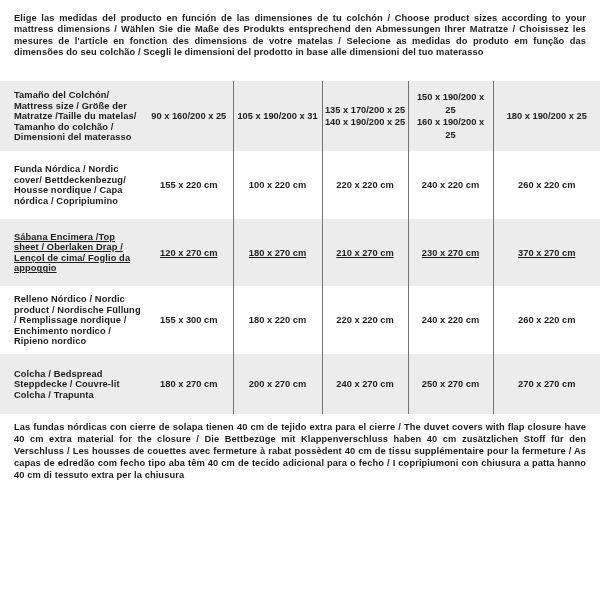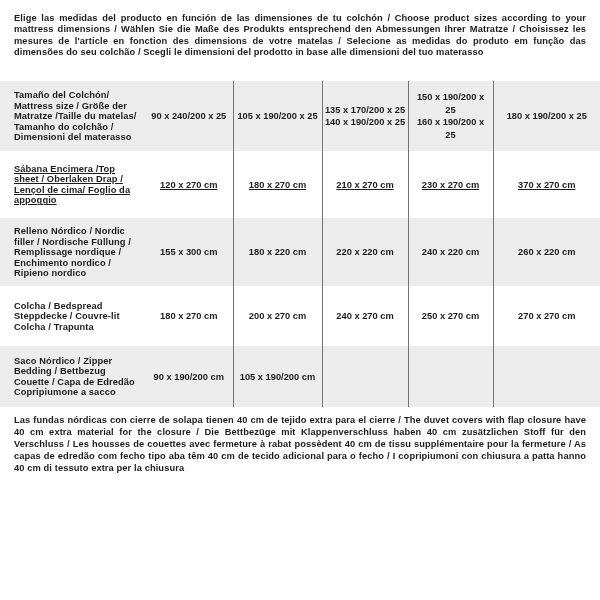--- a/index.html
+++ b/index.html
@@ -86,58 +86,58 @@
       <col class="c-label">
         <col class="c1">
         <col class="c2">
         <col class="c3">
         <col class="c4">
         <col class="c5">
     </colgroup>
     <tbody>
       <tr class="h62">
         <td class="lbl">Tamaño del Colchón/ Mattress size / Größe der Matratze /Taille du matelas/ Tamanho do colchão / Dimensioni del materasso</td>
-        <td class="val">90 x 240/200 x 25</td>
-        <td class="val">105 x 190/200 x 25</td>
+        <td class="val">90 x 160/200 x 25</td>
+        <td class="val">105 x 190/200 x 31</td>
         <td class="val">135 x 170/200 x 25
 140 x 190/200 x 25</td>
         <td class="val">150 x 190/200 x 25
 160 x 190/200 x 25</td>
         <td class="val">180 x 190/200 x 25</td>
+      </tr>
+      <tr class="h60">
+        <td class="lbl">Funda Nórdica /  Nordic cover/ Bettdeckenbezug/ Housse nordique  / Capa nórdica / Copripiumino</td>
+        <td class="val">155 x 220 cm</td>
+        <td class="val">100 x 220 cm</td>
+        <td class="val">220 x 220 cm</td>
+        <td class="val">240 x 220 cm</td>
+        <td class="val">260 x 220 cm</td>
       </tr>
       <tr class="h59">
         <td class="lbl">Sábana Encimera /Top sheet / Oberlaken Drap / Lençol de cima/ Foglio da appoggio</td>
         <td class="val">120 x 270 cm</td>
         <td class="val">180 x 270 cm</td>
         <td class="val">210 x 270 cm</td>
         <td class="val">230 x 270 cm</td>
         <td class="val">370 x 270 cm</td>
       </tr>
       <tr class="h60">
-        <td class="lbl">Relleno Nórdico / Nordic filler / Nordische Füllung / Remplissage nordique / Enchimento nordico / Ripieno nordico</td>
+        <td class="lbl">Relleno Nórdico / Nordic product / Nordische Füllung / Remplissage nordique / Enchimento nordico / Ripieno nordico</td>
         <td class="val">155 x 300 cm</td>
         <td class="val">180 x 220 cm</td>
         <td class="val">220 x 220 cm</td>
         <td class="val">240 x 220 cm</td>
         <td class="val">260 x 220 cm</td>
       </tr>
       <tr class="h52">
         <td class="lbl">Colcha / Bedspread Steppdecke / Couvre-lit Colcha / Trapunta</td>
         <td class="val">180 x 270 cm</td>
         <td class="val">200 x 270 cm</td>
         <td class="val">240 x 270 cm</td>
         <td class="val">250 x 270 cm</td>
         <td class="val">270 x 270 cm</td>
       </tr>
-      <tr class="h53">
-        <td class="lbl">Saco Nórdico / Zipper Bedding / Bettbezug Couette  / Capa de Edredão Copripiumone a sacco</td>
-        <td class="val">90 x 190/200 cm</td>
-        <td class="val">105 x 190/200 cm</td>
-        <td class="val"></td>
-        <td class="val"></td>
-        <td class="val"></td>
-      </tr>
     </tbody>
   </table>
 
   <p class="footer">Las fundas nórdicas con cierre de solapa tienen 40 cm de tejido extra para el cierre  / The duvet covers with flap closure have 40 cm extra material for the closure / Die Bettbezüge mit Klappenverschluss haben 40 cm zusätzlichen Stoff für den Verschluss / Les housses de couettes avec fermeture à rabat possèdent 40 cm de tissu supplémentaire pour la fermeture / As capas de edredão com fecho tipo aba têm 40 cm de tecido adicional para o fecho / I copripiumoni con chiusura a patta hanno 40 cm di tessuto extra per la chiusura</p>
 
 </div>
 
 </body></html>

